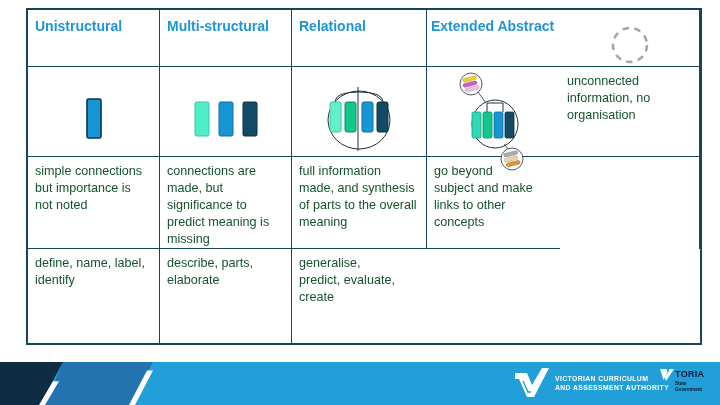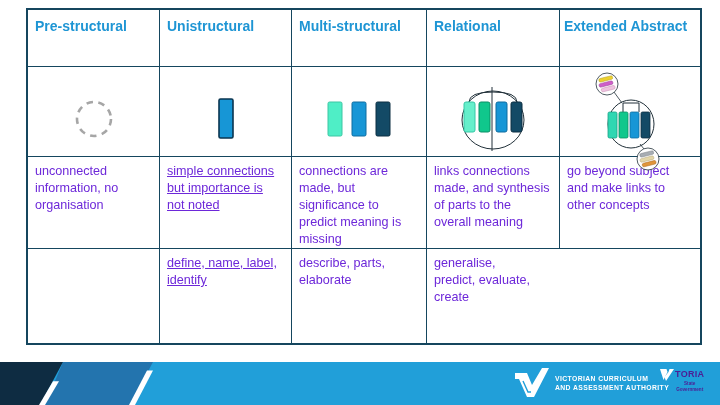--- a/index.html
+++ b/index.html
@@ -20,47 +20,46 @@
   .cell.lastcol{border-right:none;}
   .cell.lastrow{border-bottom:none;}
 
   .hdr{color:#1e95d4;font-weight:bold;font-size:14px;line-height:17px;padding:8px 6px 0 7px;}
   .hdr.center{padding-left:4px;padding-right:4px;}
 
   .iconcell{display:flex;align-items:center;justify-content:center;padding-top:14px;position:relative;overflow:visible;}
   .iconcell svg{display:block;}
   .ext-abs{position:absolute;left:50%;top:5px;transform:translateX(-50%);z-index:3;}
 
-  .txt{color:#6d28d9;font-size:12.6px;line-height:17px;padding:6px 9px 0 7px;}
-  .txt.c2{padding-right:8px;text-decoration:underline;}
+  .txt{color:#14532d;font-size:12.6px;line-height:17px;padding:6px 9px 0 7px;}
+  .txt.c2{padding-right:8px;}
   .txt.c5{padding-right:24px;}
 
   
   .footer{position:absolute;left:0;bottom:0;width:720px;height:43px;background:#219fd9;}
   .stripe{position:absolute;top:0;left:0;width:200px;height:43px;}
   .stripe.mid{background:#2374ae;clip-path:polygon(63px 0,153px 0,130px 100%,45px 100%);}
   .stripe.navy{background:#0e2c42;clip-path:polygon(0 0,63px 0,40px 100%,0 100%);}
   .stripe.w1{background:#ffffff;clip-path:polygon(53px 45%,59px 45%,45px 100%,39px 100%);}
   .stripe.w2{background:#ffffff;clip-path:polygon(147px 20%,153px 20%,135px 100%,129px 100%);}
 
   .vcaa{position:absolute;left:514px;top:5px;display:flex;align-items:center;gap:5px;color:#ffffff;}
   .vcaa-text{font-size:6.8px;font-weight:bold;letter-spacing:0.4px;line-height:9px;white-space:nowrap;}
-  .victoria{position:absolute;left:660px;top:7px;color:#4c1d95;text-align:center;}
+  .victoria{position:absolute;left:660px;top:7px;color:#0f172a;}
   .victoria .row1{display:flex;align-items:flex-start;gap:1px;}
   .victoria .word{font-size:9px;font-weight:bold;letter-spacing:0.3px;line-height:10px;}
   .victoria .sub{margin-left:15px;font-size:4.6px;font-weight:bold;line-height:5.5px;}
 </style>
 </head>
 <body>
 
 <div class="slide">
 
   <div class="solo-table">
 
-    <div class="cell hdr">Pre-structural</div>
     <div class="cell hdr">Unistructural</div>
     <div class="cell hdr">Multi-structural</div>
     <div class="cell hdr">Relational</div>
     <div class="cell hdr center lastcol">Extended Abstract</div>
 
     <div class="cell iconcell">
       <svg width="42" height="42" viewBox="0 0 42 42">
         <circle cx="21" cy="21" r="17" fill="none" stroke="#a6a6a6" stroke-width="2.6" stroke-dasharray="6.5 5.5"></circle>
       </svg>
     </div>
@@ -118,21 +117,21 @@
           <rect x="46" y="80" width="14" height="3.6" rx="1.5" fill="#a7adb3" stroke="#7d8389" stroke-width="0.5"></rect>
           <rect x="45" y="85" width="14" height="3.6" rx="1.5" fill="#e3d6a8" stroke="#b7a877" stroke-width="0.5"></rect>
           <rect x="46" y="90" width="14" height="3.6" rx="1.5" fill="#e0953a" stroke="#aa6c22" stroke-width="0.5"></rect>
         </g>
       </svg>
     </div>
 
     <div class="cell txt">unconnected information, no organisation</div>
     <div class="cell txt c2">simple connections but importance is not noted</div>
     <div class="cell txt">connections are made, but significance to predict meaning is missing</div>
-    <div class="cell txt">links connections made, and synthesis of parts to the overall meaning</div>
+    <div class="cell txt">full information made, and synthesis of parts to the overall meaning</div>
     <div class="cell txt c5 lastcol">go beyond subject and make links to other concepts</div>
 
     <div class="cell txt lastrow"></div>
     <div class="cell txt c2 lastrow">define, name, label, identify</div>
     <div class="cell txt lastrow">describe, parts, elaborate</div>
     <div class="cell txt c5 lastcol lastrow">generalise, predict, evaluate, create</div>
 
   </div>
 
   <div class="footer">

